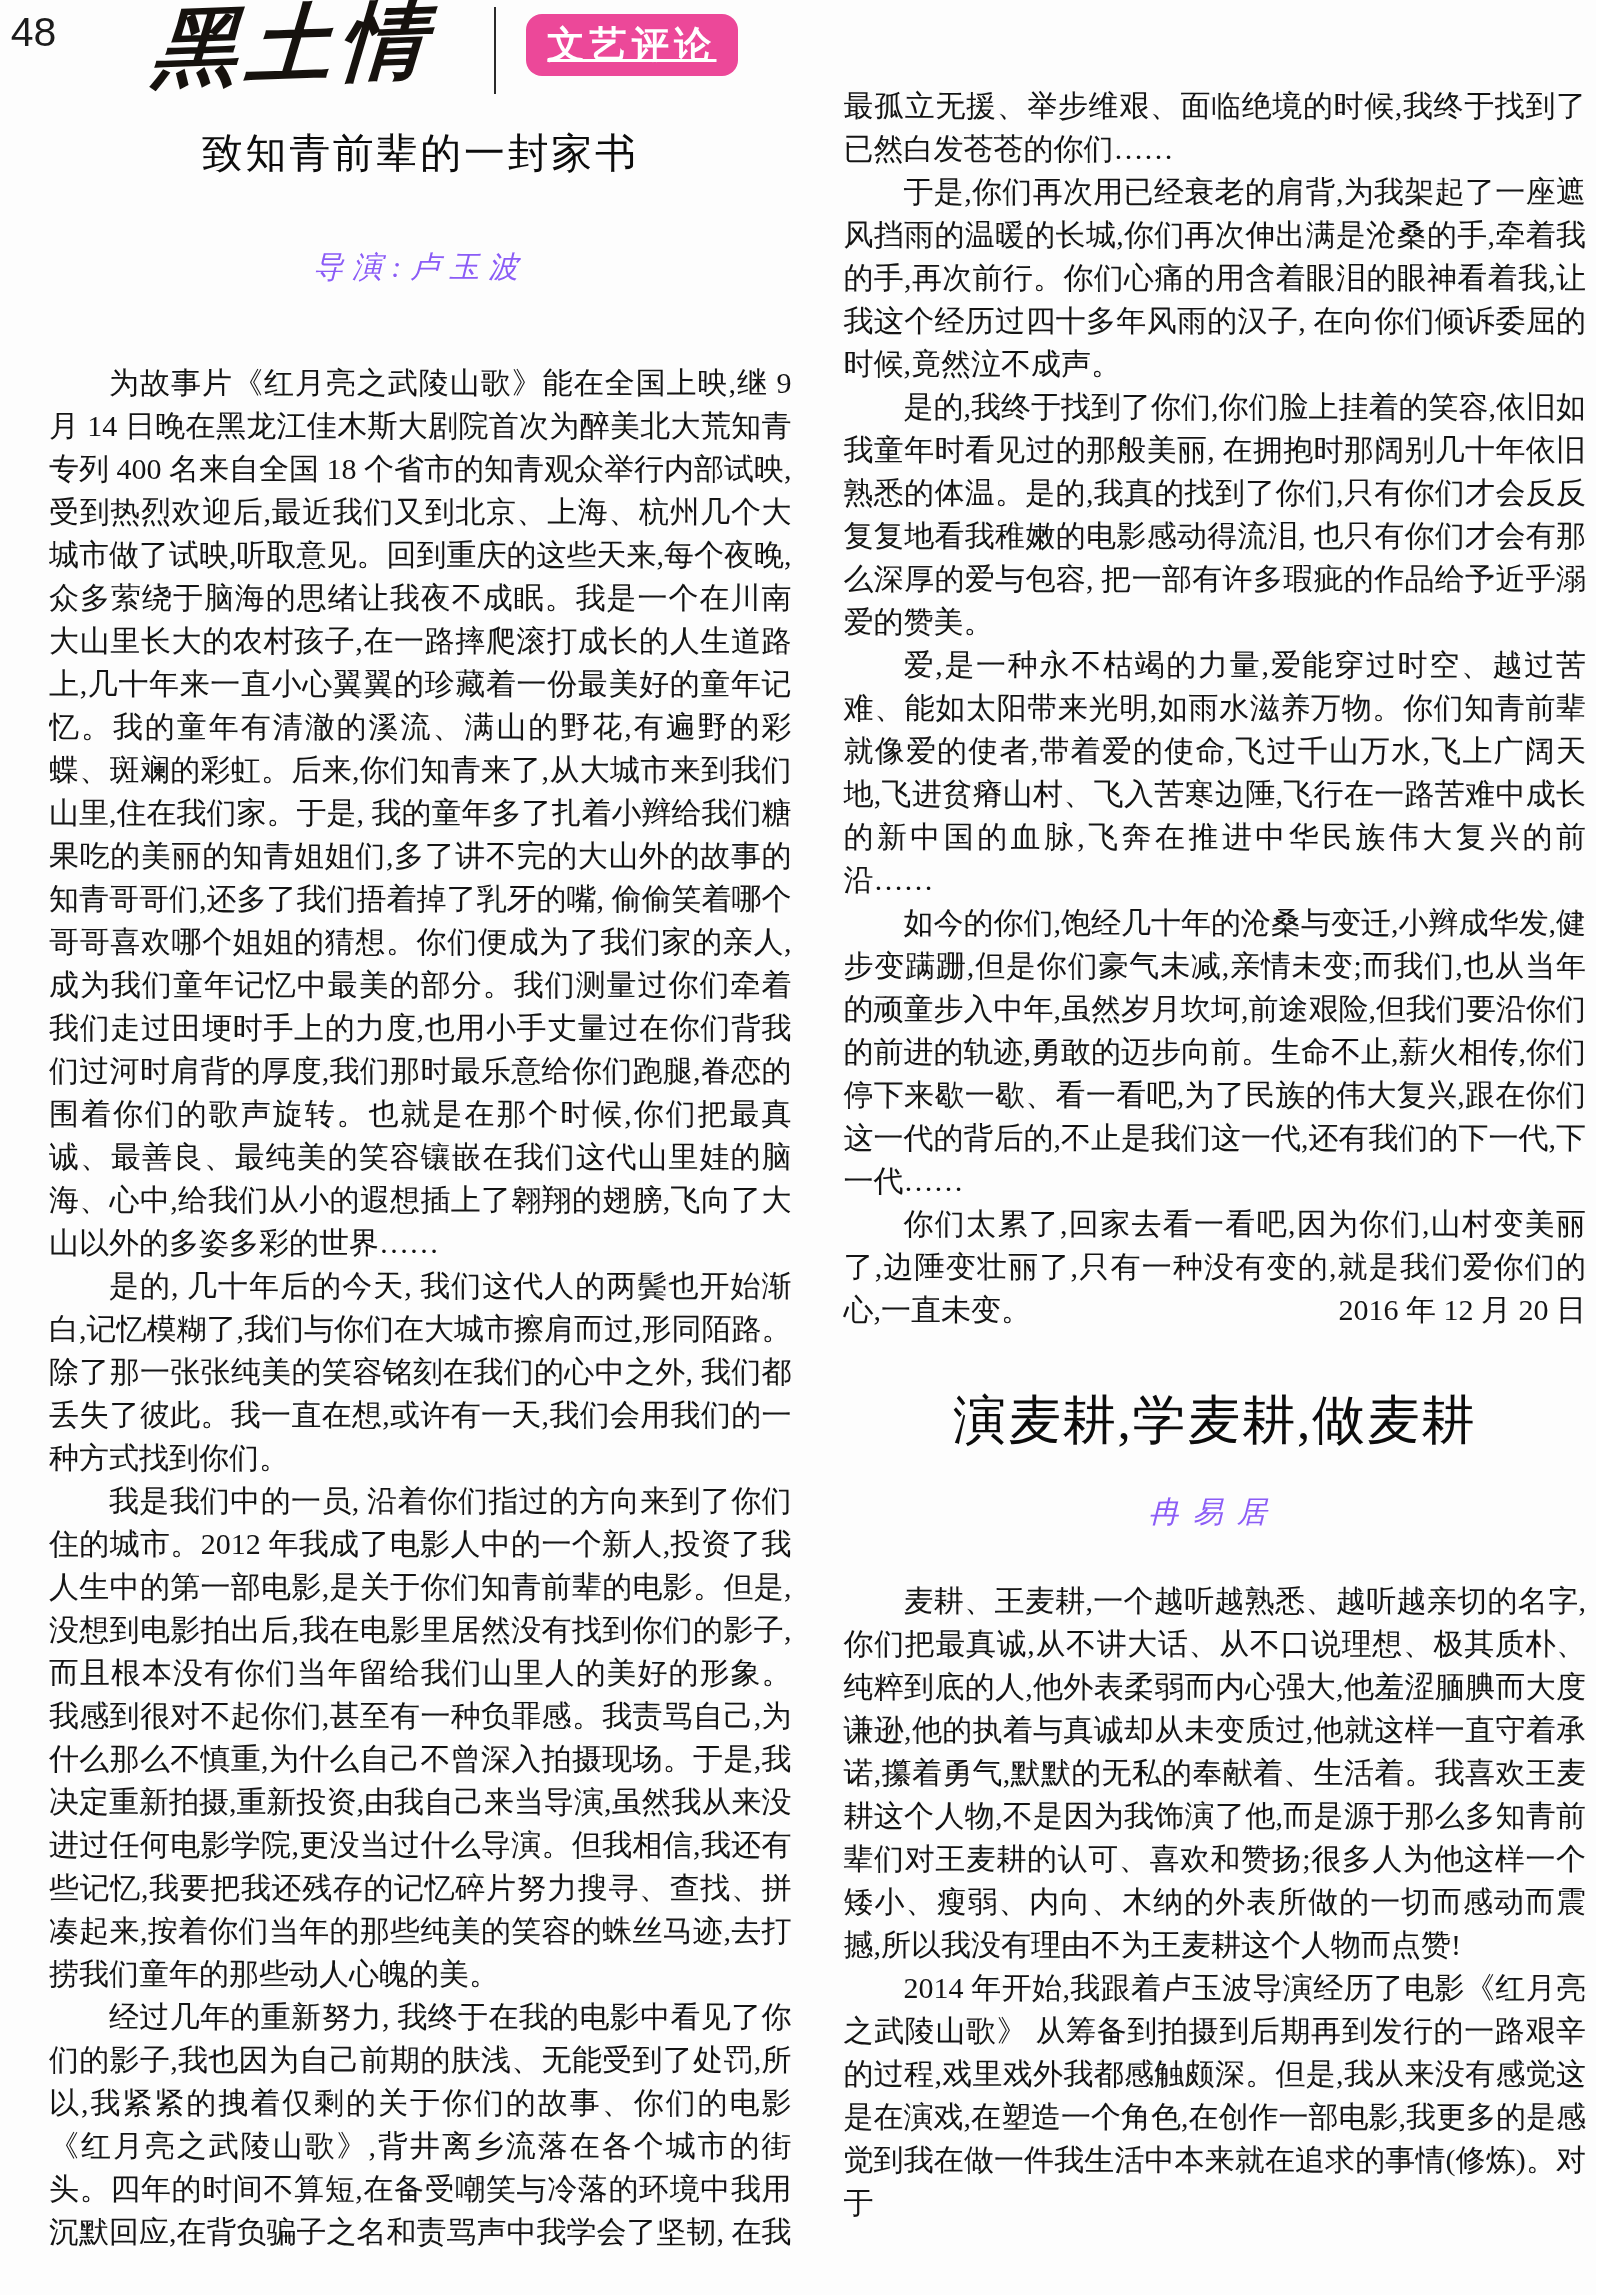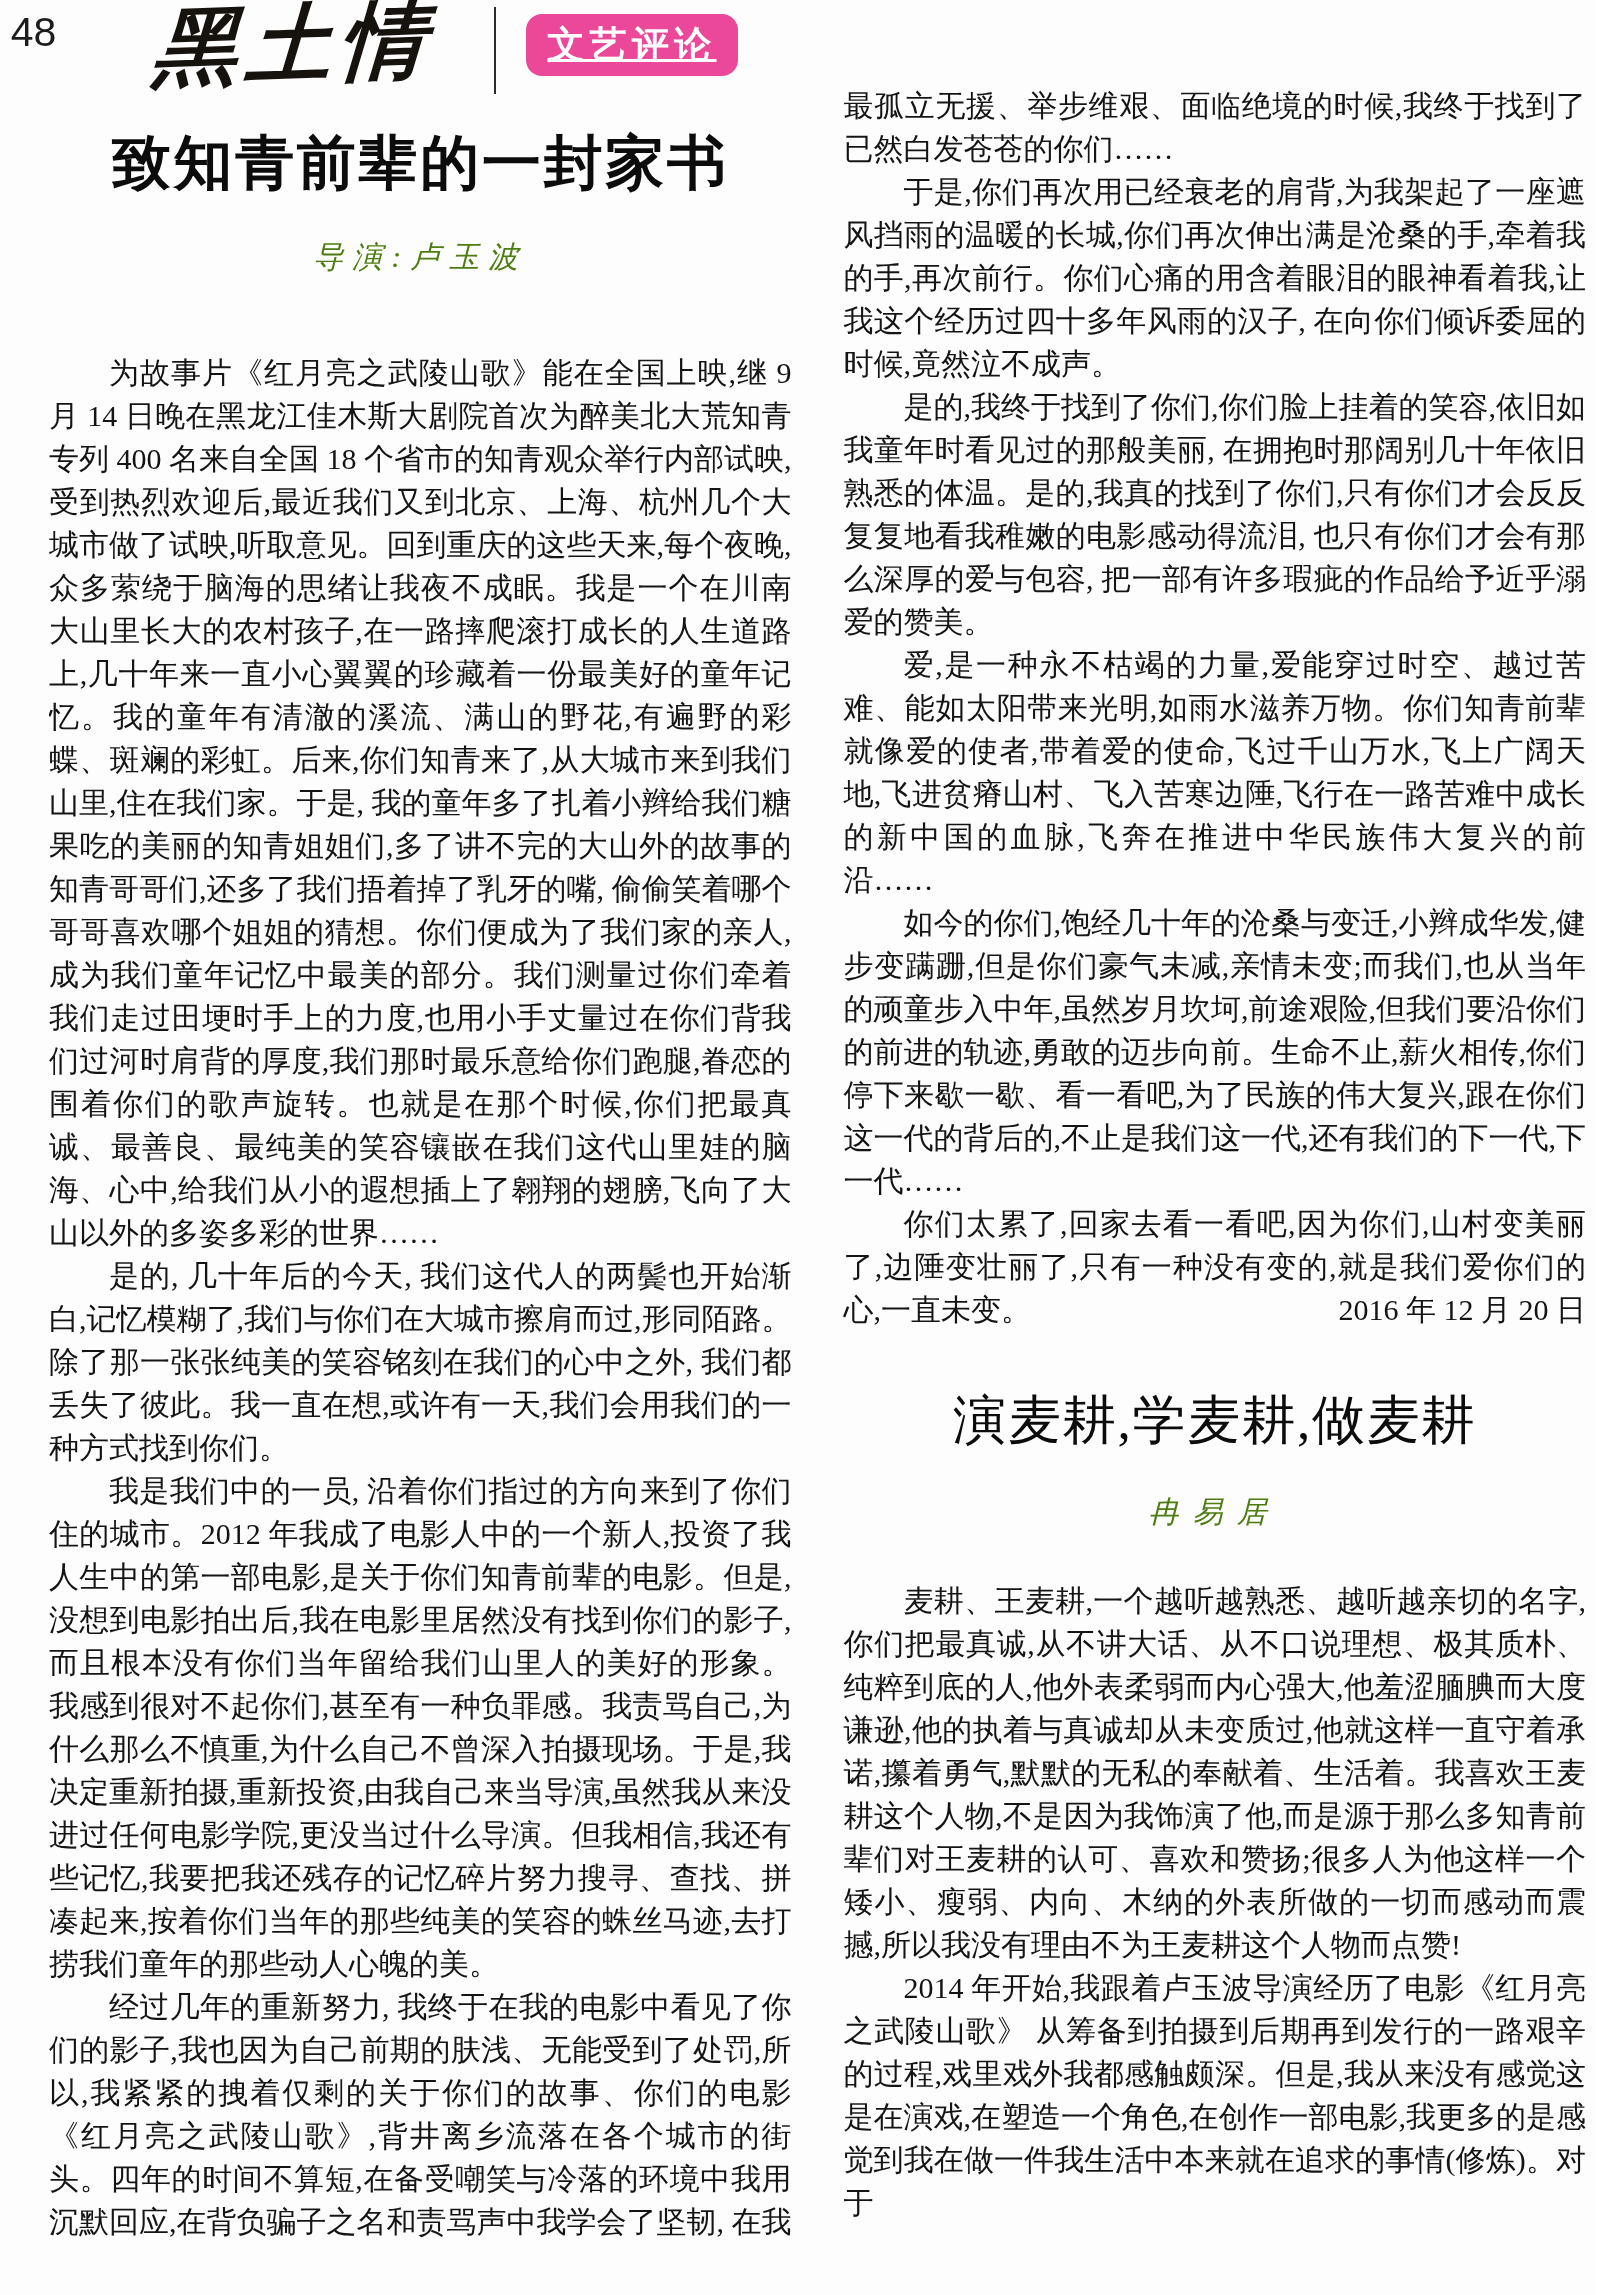--- a/index.html
+++ b/index.html
@@ -56,32 +56,32 @@
     font-size: 30px; line-height: 43px;
     text-align: justify;
     color: #141414;
   }
   .para {
     margin: 0;
     text-indent: 2em;
     overflow-wrap: break-word;
   }
   .a1-title {
-    margin: 0 0 37px 0; padding-top: 46px;
-    font-size: 59px; line-height: 1.15;
-    font-weight: 700; text-align: center;
+    margin: 0 0 68px 0; padding-top: 46px;
+    font-size: 41px; line-height: 1.15;
+    font-weight: 400; text-align: center;
     letter-spacing: 2.7px; text-indent: 0;
     color: #0c0c0c;
   }
   .byline {
     margin: 0 0 73px 0;
     text-align: center; text-indent: 0;
     font-size: 30px; font-style: italic;
     letter-spacing: 9px;
-    color: #4d7c0f;
+    color: #8b5cf6;
   }
   .closing-date { float: right; padding-left: 1em; }
 
   .heading-block { break-inside: avoid; }
   .a2-title {
     margin: 59px 0 39px 0;
     font-size: 53px; line-height: 1.15;
     font-weight: 400; text-align: center;
     letter-spacing: 1.8px; text-indent: 0;
     color: #0c0c0c;

